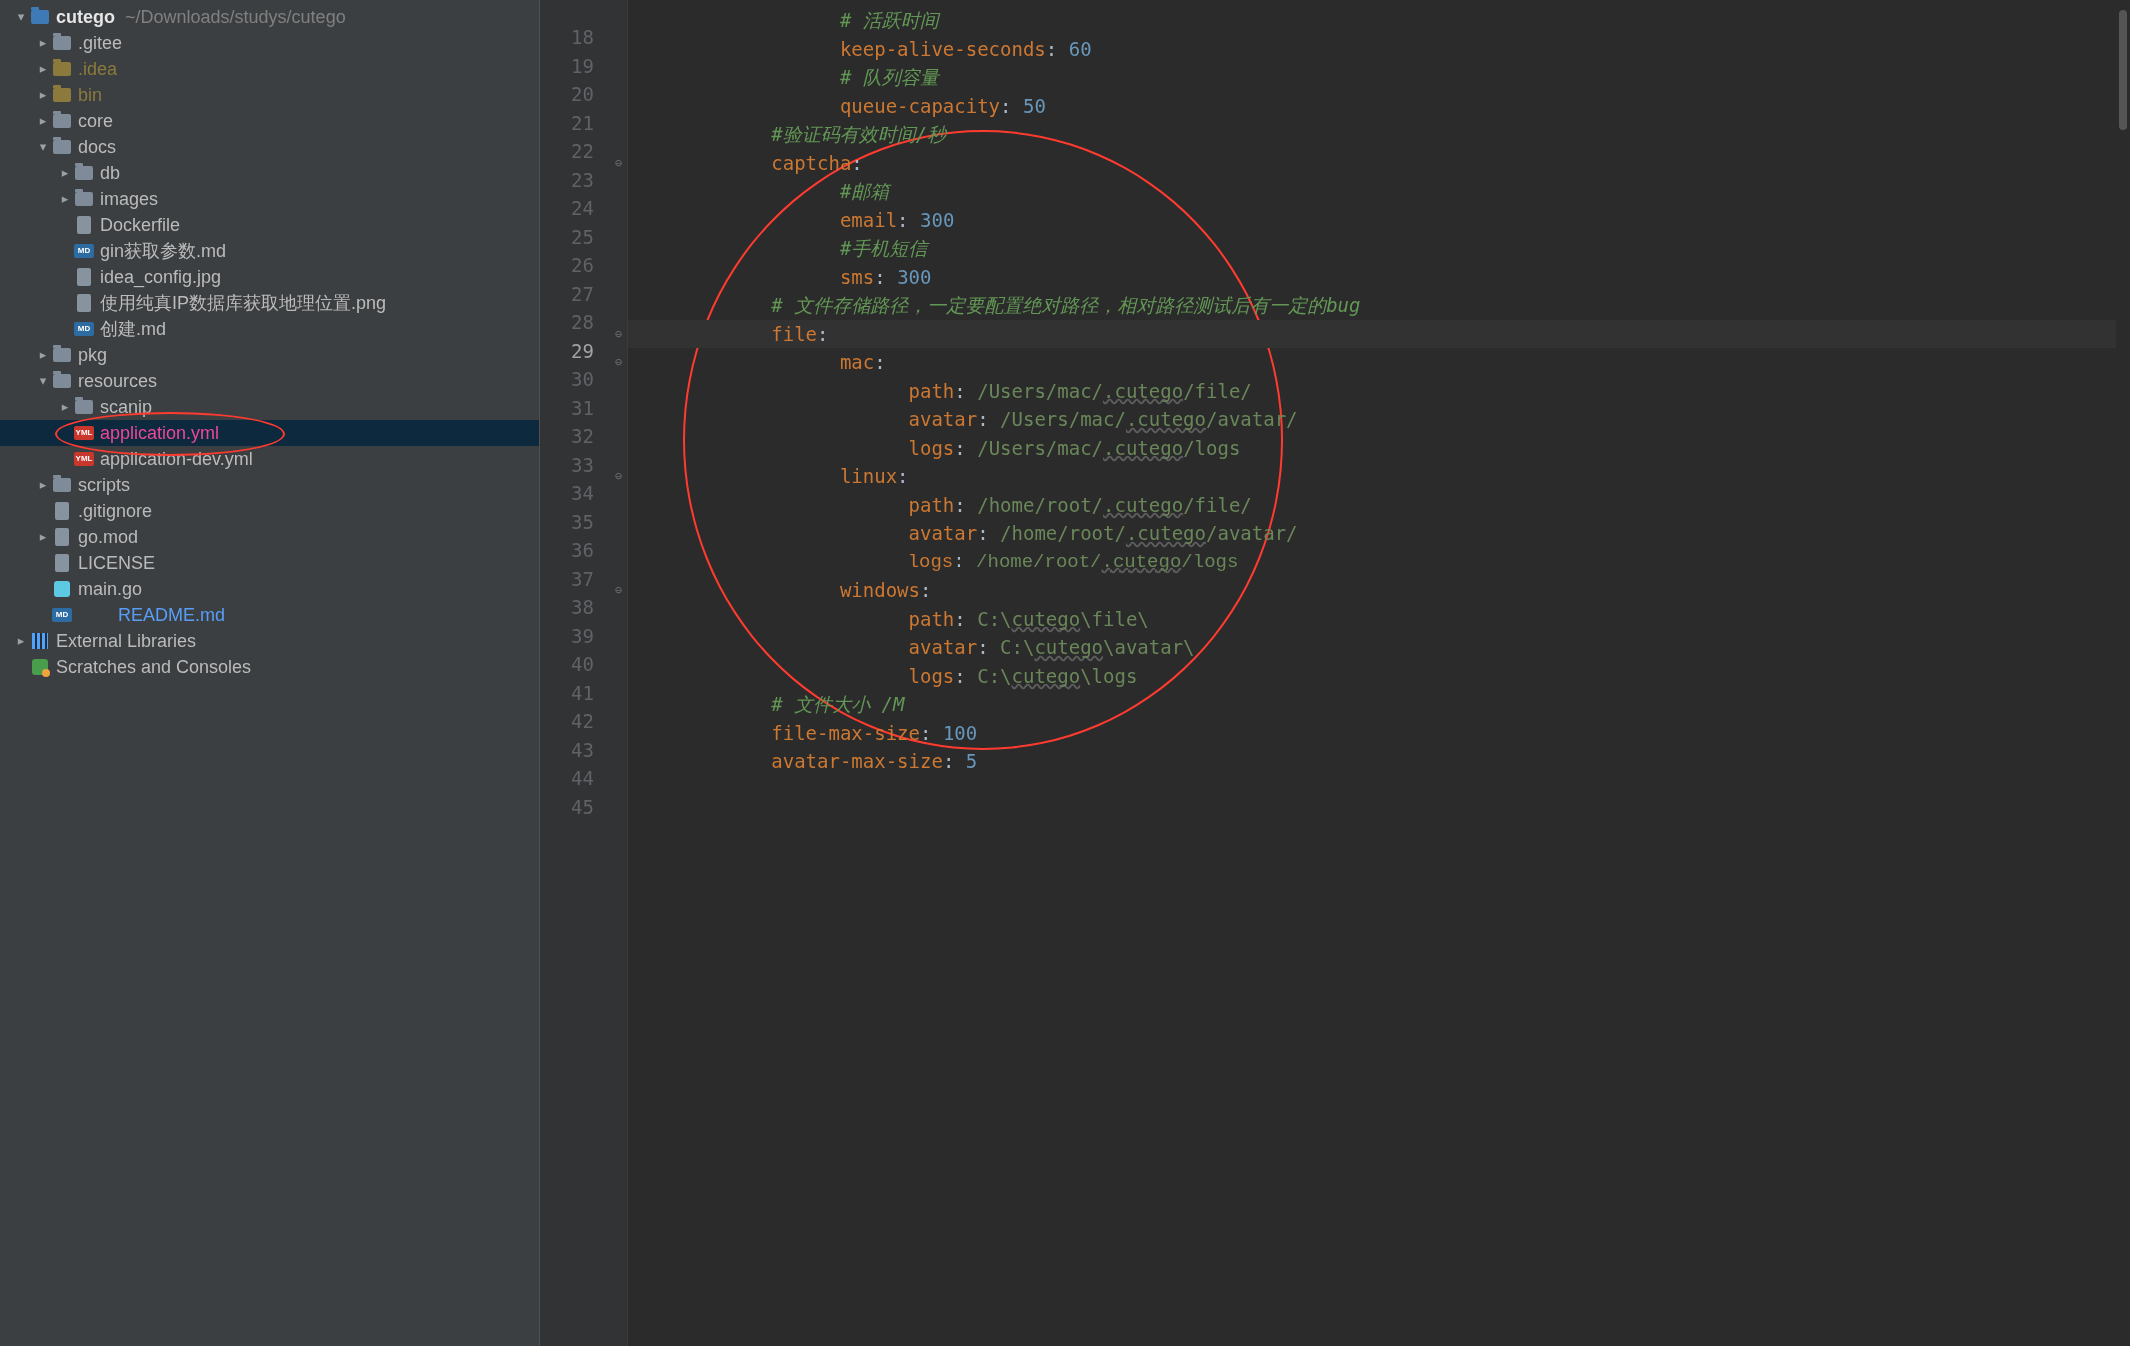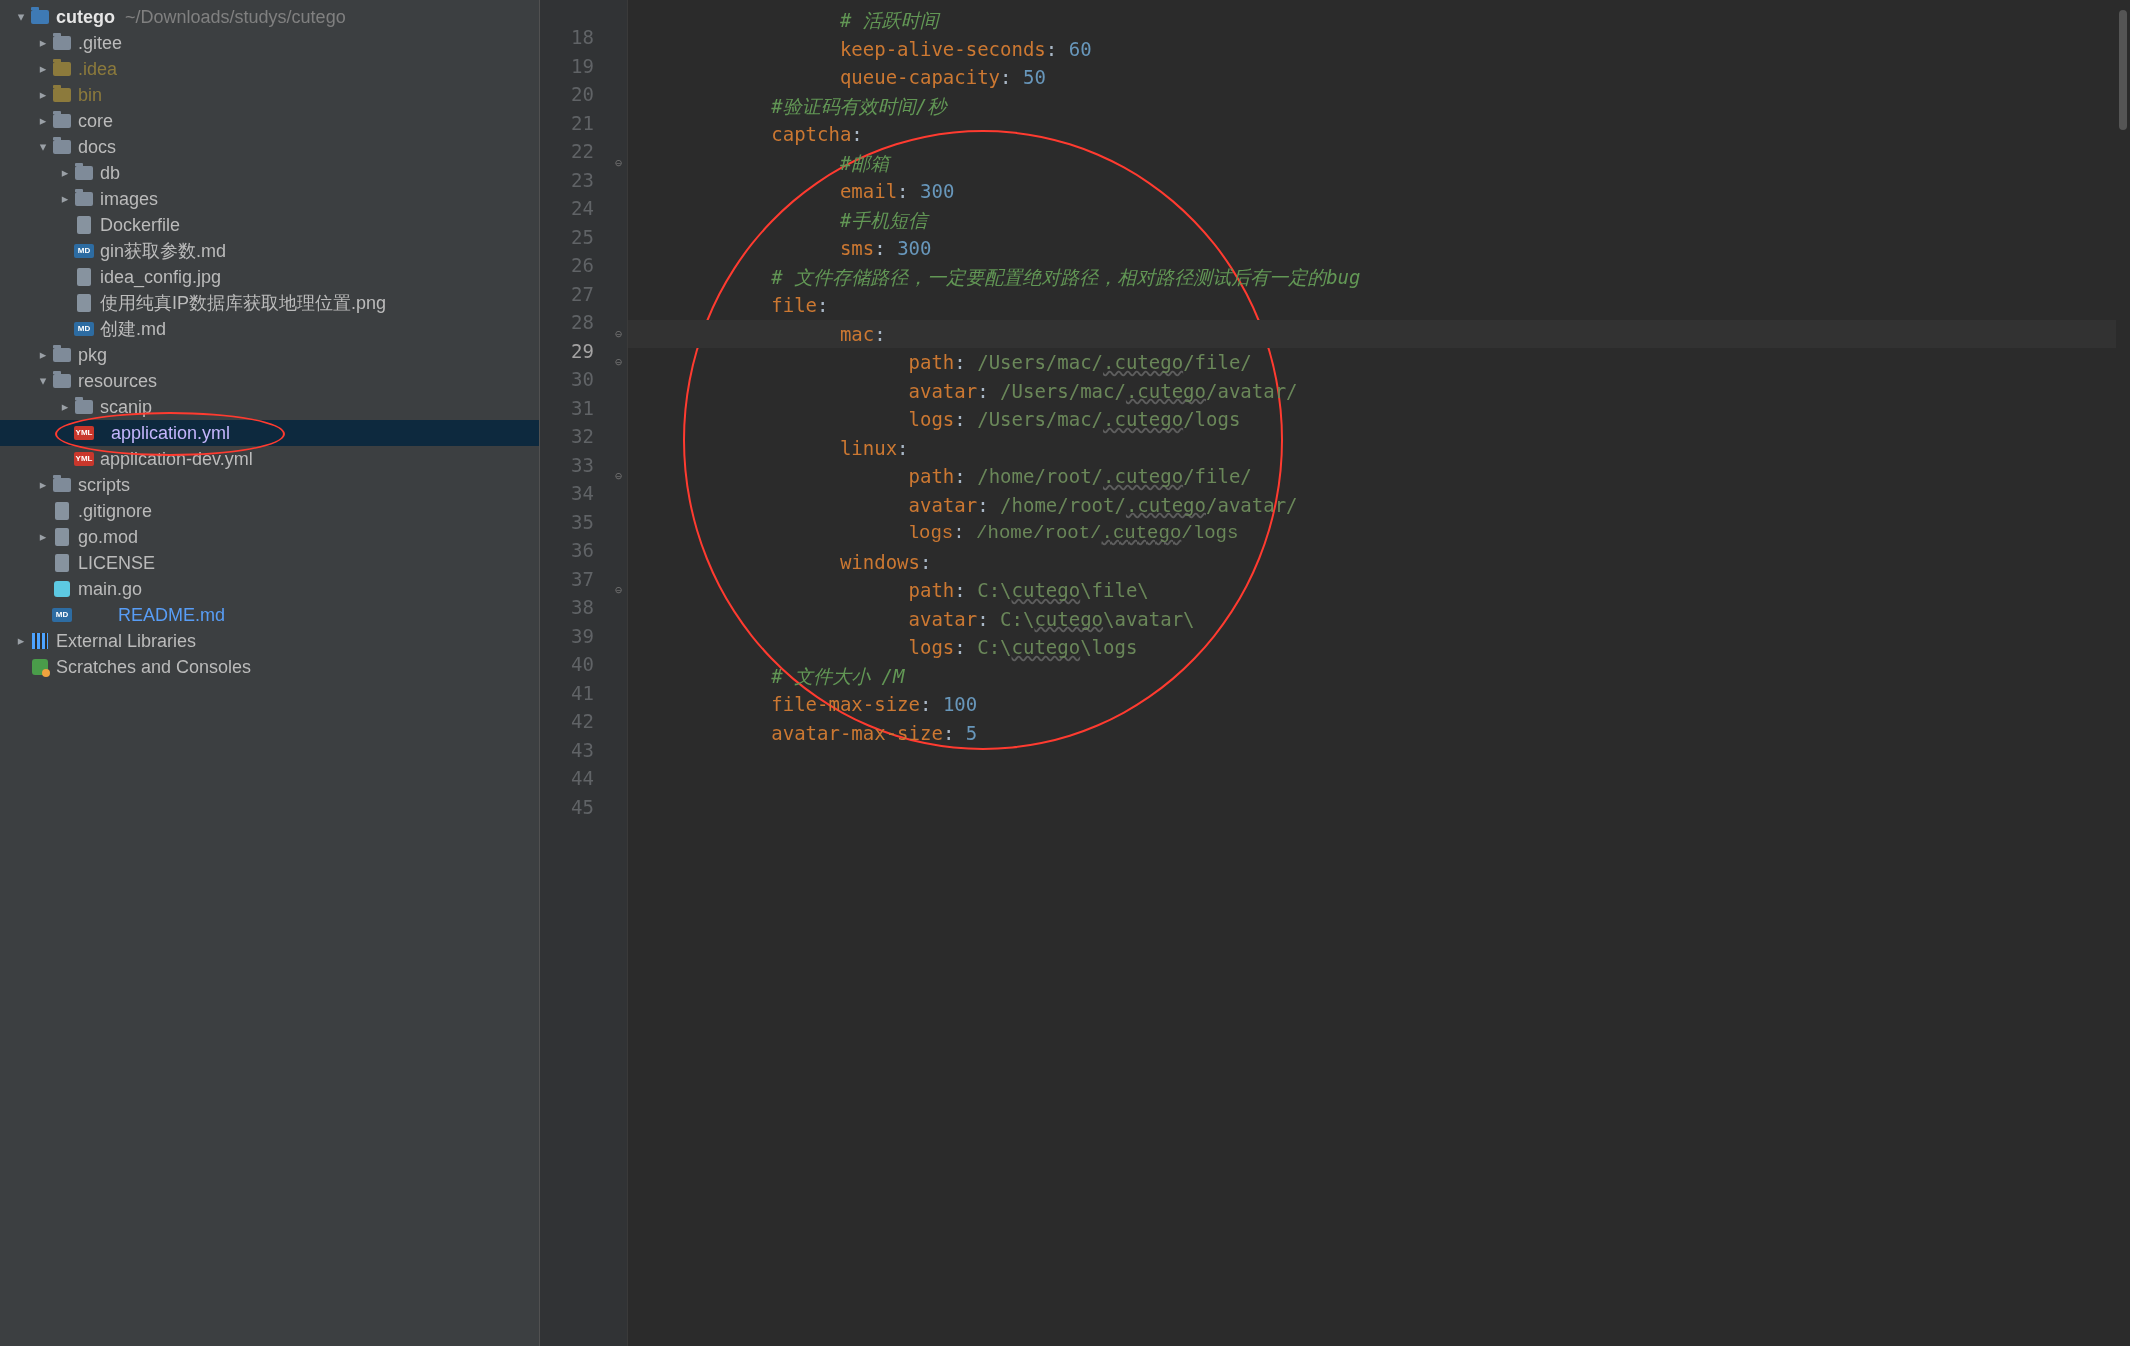--- a/index.html
+++ b/index.html
@@ -52,21 +52,21 @@
     justify-content: center;
   }
   .tree-row .label {
     color: #bbbbbb;
   }
   .tree-row .label.bold { color: #e6e6e6; font-weight: 600; }
   .tree-row .label.excluded { color: #8c7a3c; }
   .tree-row .label.highlight { color: #589df6; margin-left: 40px; }
   .tree-row .path-hint { color: #808080; margin-left: 10px; }
   .tree-row.selected { background: #0d293e; }
-  .tree-row.selected .label { color: #c4b5fd; margin-left: 11px; }
+  .tree-row.selected .label { color: #ec4899; }
 
   
   .ic-folder {
     width: 18px; height: 14px; background:#7f8b99; border-radius:2px; position:relative;
   }
   .ic-folder::before {
     content:""; position:absolute; top:-3px; left:0; width:8px; height:3px; background:#7f8b99; border-radius:1px 1px 0 0;
   }
   .ic-folder.module { background:#3e7ab5; }
   .ic-folder.module::before { background:#3e7ab5; }
@@ -425,20 +425,21 @@
         <div></div>
         <div></div>
         <div></div>
         <div></div>
         <div></div>
       </div>
     <div class="code" id="codearea">
       <div class="red-ellipse-editor"></div>
     <pre style="position: relative;">                  <span class="tok-comment"># 活跃时间</span></pre>
         <pre style="position: relative;">                  <span class="tok-key">keep-alive-seconds</span><span class="tok-plain">: </span><span class="tok-num">60</span></pre>
+        <pre style="position: relative;">                  <span class="tok-comment"># 队列容量</span></pre>
         <pre style="position: relative;">                  <span class="tok-key">queue-capacity</span><span class="tok-plain">: </span><span class="tok-num">50</span></pre>
         <pre style="position: relative;">            <span class="tok-comment">#验证码有效时间/秒</span></pre>
         <pre style="position: relative;">            <span class="tok-key">captcha</span><span class="tok-plain">:</span></pre>
         <pre style="position: relative;">                  <span class="tok-comment">#邮箱</span></pre>
         <pre style="position: relative;">                  <span class="tok-key">email</span><span class="tok-plain">: </span><span class="tok-num">300</span></pre>
         <pre style="position: relative;">                  <span class="tok-comment">#手机短信</span></pre>
         <pre style="position: relative;">                  <span class="tok-key">sms</span><span class="tok-plain">: </span><span class="tok-num">300</span></pre>
         <pre style="position: relative;">            <span class="tok-comment"># 文件存储路径，一定要配置绝对路径，相对路径测试后有一定的bug</span></pre>
         <div class="line-highlight" style="top: 319.5px;"></div>
         <pre style="position: relative;">            <span class="tok-key">file</span><span class="tok-plain">:</span></pre>

